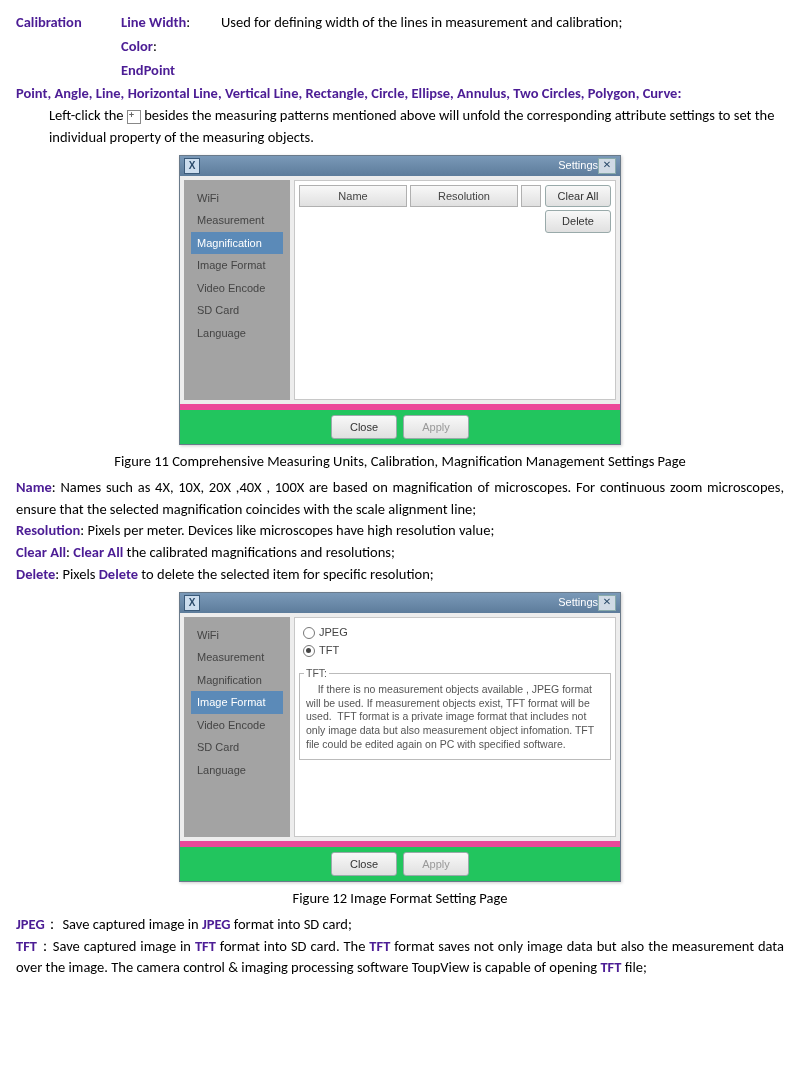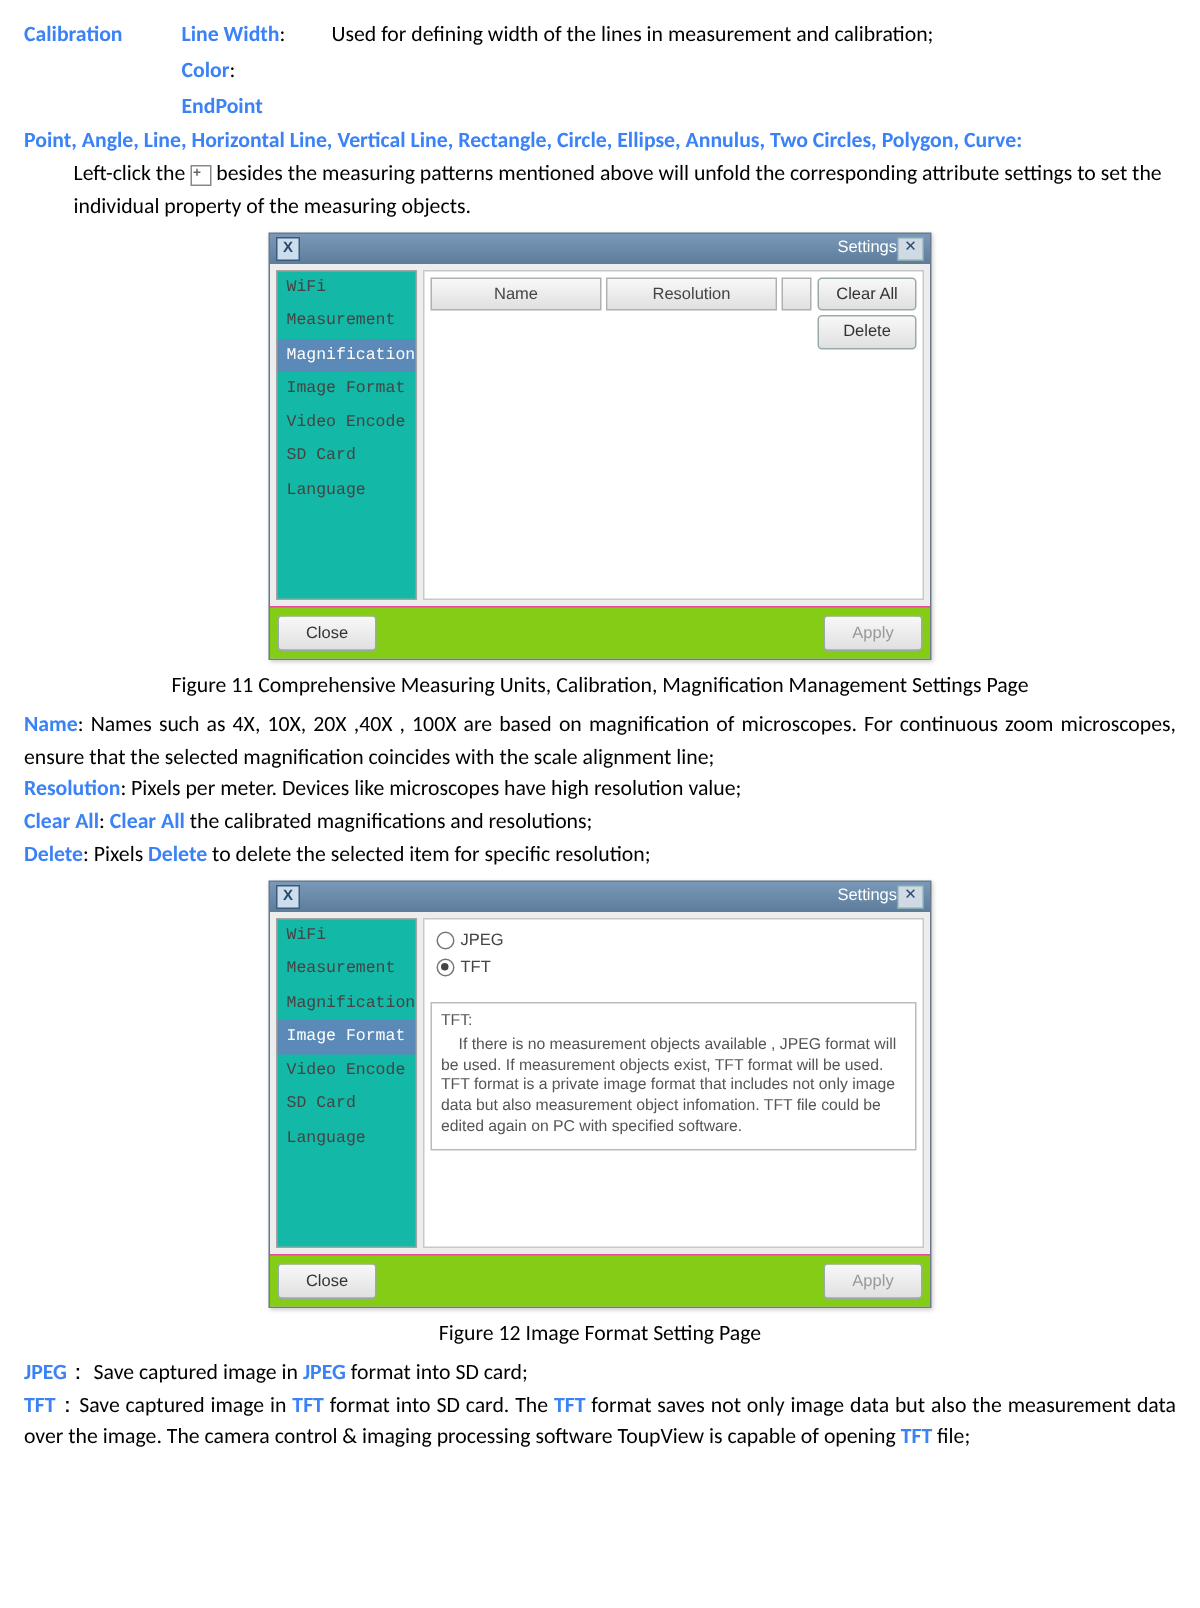--- a/index.html
+++ b/index.html
@@ -4,21 +4,21 @@
 <style>
   body {
     font-family: Calibri, Arial, sans-serif;
     font-size: 14.5px;
     color: #000;
     margin: 0;
     padding: 12px 16px;
     width: 768px;
     line-height: 1.5;
   }
-  .orange { color: #3b82f6; font-weight: bold; }
+  .orange { color: #4c1d95; font-weight: bold; }
   .row { display: flex; align-items: flex-start; margin-bottom: 2px; }
   .col1 { width: 105px; }
   .col2 { width: 100px; }
   .col3 { flex: 1; }
   .indent { margin-left: 33px; }
   .justify { text-align: justify; }
   .caption { text-align: center; margin: 4px 0; }
   .expand-icon {
     display: inline-block;
     width: 12px; height: 12px;
@@ -74,24 +74,23 @@
   }
   .dlg-body {
     display: flex;
     height: 220px;
     background: #ededed;
     padding: 4px;
     gap: 4px;
   }
   .sidebar {
     width: 92px;
-    background: #14b8a6;
-    border: 1px solid #a3a3a3;
+    background: #a3a3a3;
+    border: 7px solid #a3a3a3;
     overflow: hidden;
-    font-family: Liberation Mono, monospace;
   }
   .sidebar .item {
     padding: 3px 6px;
     color: #444;
     font-size: 11px;
     cursor: default;
   }
   .sidebar .item.active {
     background: #5b8ab8;
     color: #fff;
@@ -126,26 +125,26 @@
     background: linear-gradient(#f8f8f8,#e0e0e0);
     border: 1px solid #9aa;
     padding: 2px 4px;
     text-align: center;
     color: #333;
     font-size: 11px;
     border-radius: 3px;
   }
   .btn.disabled { color: #999; }
   .dlg-footer {
-    background: #84cc16;
+    background: #22c55e;
     padding: 5px;
     display: flex;
-    justify-content: space-between;
+    justify-content: center;
     gap: 6px;
-    border-top: 1px solid #ec4899;
+    border-top: 6px solid #ec4899;
   }
   .dlg-footer .btn { width: 56px; padding: 3px 4px; }
   
   .imgfmt-area {
     position: relative;
     height: 100%;
   }
   .radio-row { margin: 2px 0 2px 4px; color:#444; }
   .radio-row .rdot {
     display:inline-block; width:10px; height:10px; border:1px solid #777; border-radius:50%;
@@ -156,21 +155,21 @@
     left:2px; top:2px;
   }
   .tft-box {
     margin-top: 14px;
     border: 1px ridge #bbb;
     padding: 4px 6px 8px 6px;
     color: #555;
     font-size: 10.5px;
     line-height: 1.3;
   }
-  .tft-label { position: relative; top: -11px; left: -2px; background:#fff; padding:0 2px; display:inline-block; color:#555;margin-top:12px;}
+  .tft-label { position: relative; top: -11px; left: -2px; background:#fff; padding:0 2px; display:inline-block; color:#555;}
 </style>
 </head>
 <body>
 
 <div class="row">
   <div class="col1 orange">Calibration</div>
   <div class="col2"><span class="orange">Line Width</span>:</div>
   <div class="col3">Used for defining width of the lines in measurement and calibration;</div>
 </div>
 <div class="row">

